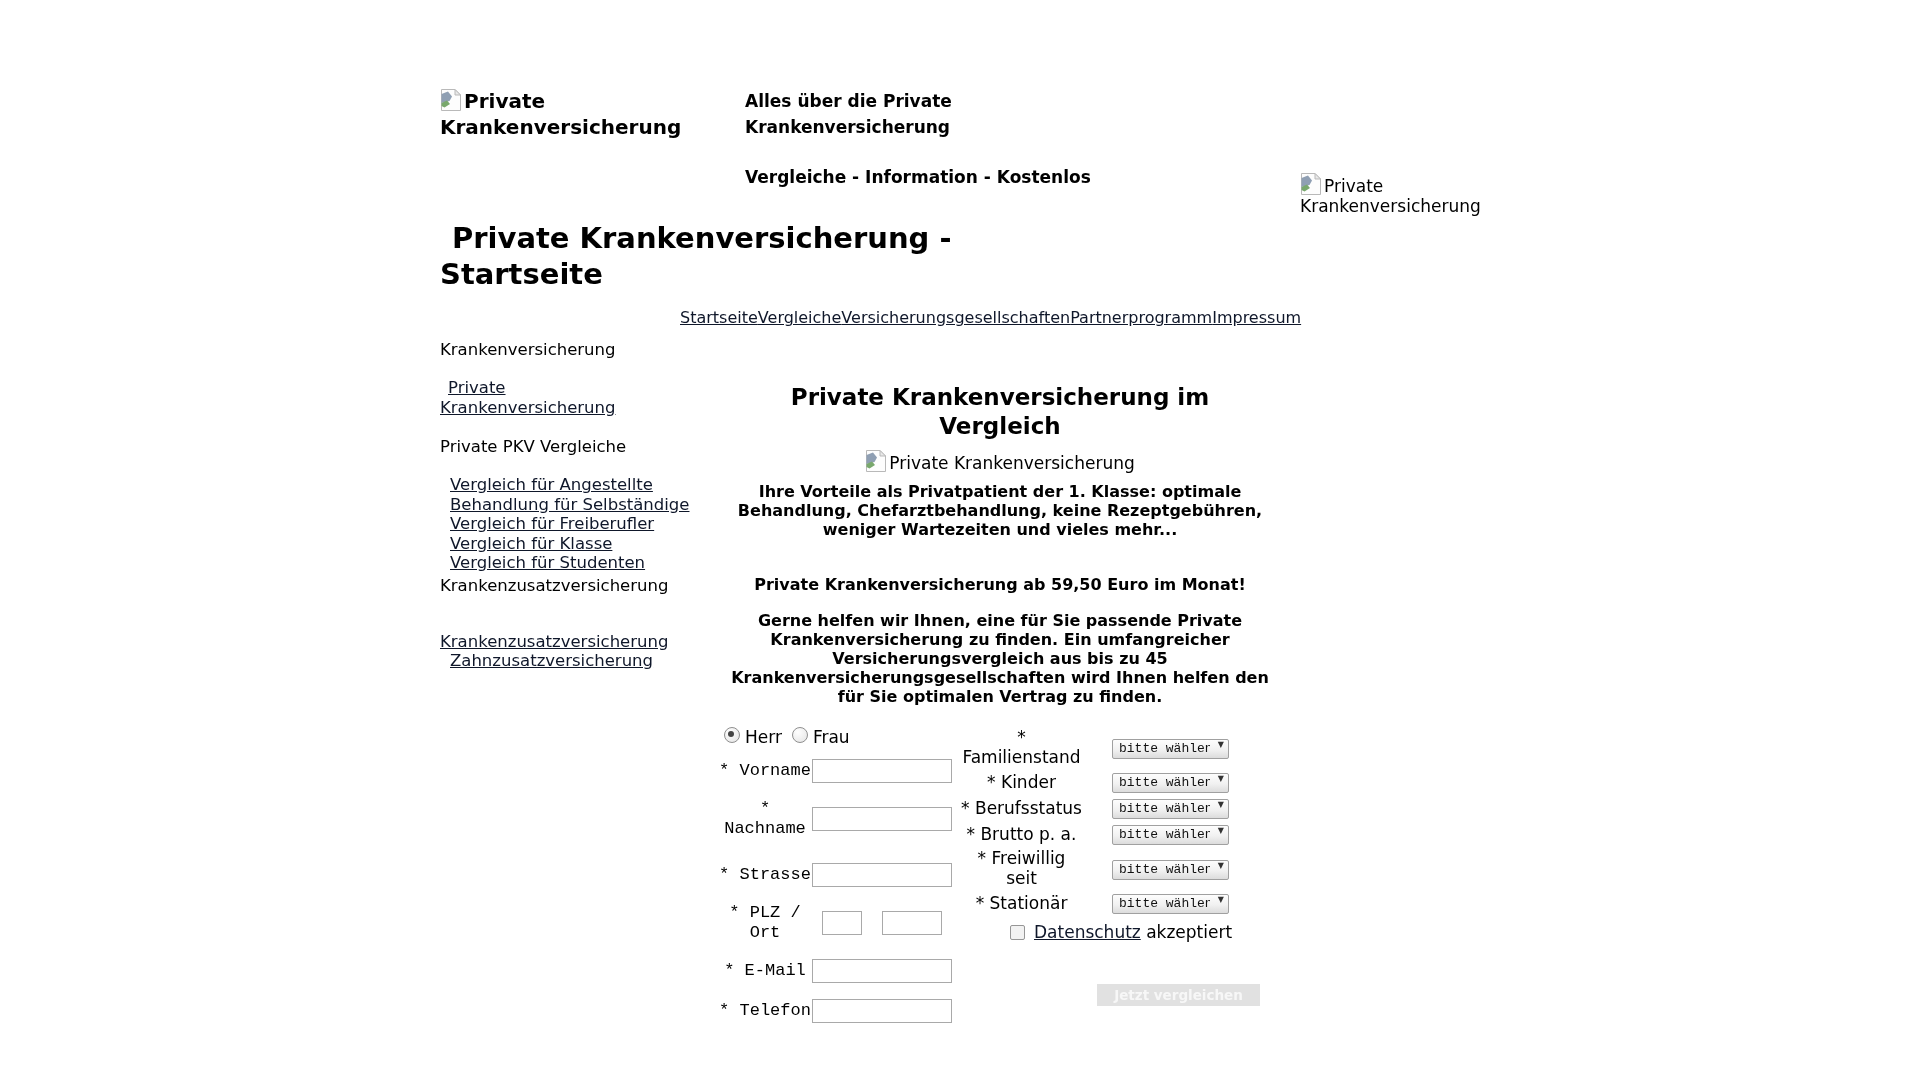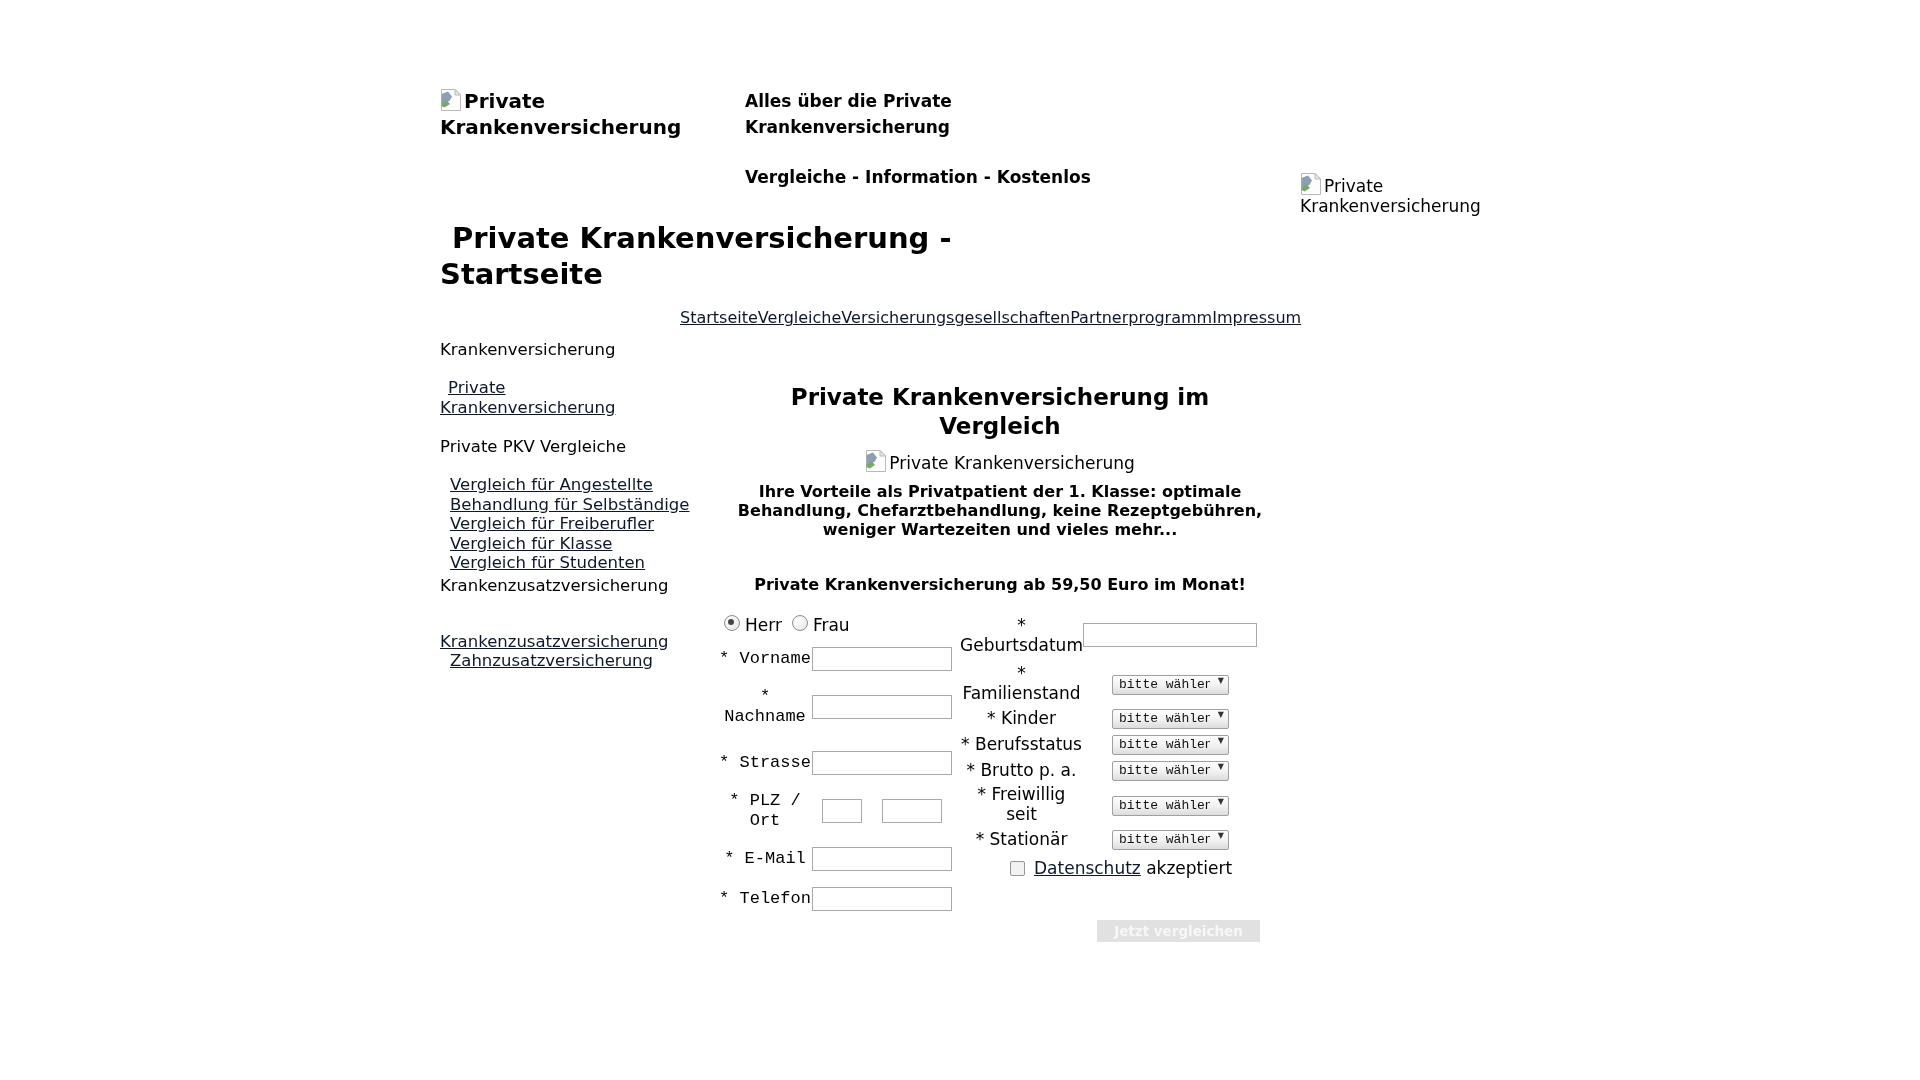--- a/index.html
+++ b/index.html
@@ -136,20 +136,21 @@
         <span class="bimg"><svg width="22" height="24" viewBox="0 0 22 24">
               <path d="M1.5 1.5 H15 L20.5 7 V22.5 H1.5 Z" fill="#fdfdfd" stroke="#b9b9b9"></path>
               <path d="M15 1.5 L15 7 L20.5 7 Z" fill="#e9e9e9" stroke="#b9b9b9"></path>
               <path d="M1.5 6 L8 3.5 L12 8.5 L9.5 13 L1.5 15 Z" fill="#8f9fb3"></path>
               <path d="M1.5 15 L7 12.5 L10 16 L4.5 19.5 L1.5 18 Z" fill="#79a86d"></path>
             </svg></span><span>Private Krankenversicherung</span>
       </div>
 
       <p class="b">Ihre Vorteile als Privatpatient der 1. Klasse: optimale Behandlung, Chefarztbehandlung, keine Rezeptgebühren, weniger Wartezeiten und vieles mehr...</p>
       <p class="b price">Private Krankenversicherung ab 59,50 Euro im Monat!</p>
+      <p class="b desc">Gerne helfen wir Ihnen, eine für Sie passende Private Krankenversicherung zu finden. Ein umfangreicher Versicherungsvergleich aus bis zu 45 Krankenversicherungsgesellschaften wird Ihnen helfen den für Sie optimalen Vertrag zu finden.</p>
 
       <form class="lead-form">
         <div class="col-l">
           <div class="radio-row">
             <span class="radio checked"></span>
             <span class="radio-lab">Herr</span>
             <span class="radio"></span>
             <span class="radio-lab">Frau</span>
           </div>
           <div class="frow">
@@ -173,24 +174,20 @@
             <label class="lbl">* E-Mail</label>
             <input class="txt" type="text" value="" style="">
           </div>
           <div class="frow">
             <label class="lbl">* Telefon</label>
             <input class="txt" type="text" value="" style="">
           </div>
         </div>
 
         <div class="col-r">
-          <div class="frow row-dob">
-            <label class="lbl-r">* Geburtsdatum</label>
-            <input class="txt dob" type="text" value="" style="">
-          </div>
           <div class="frow row-sel">
             <label class="lbl-r">* Familienstand</label>
             <span class="fld-r">
                 <span class="sel"><select><option>bitte wählen</option></select></span>
               </span>
           </div>
           <div class="frow row-sel">
             <label class="lbl-r">* Kinder</label>
             <span class="fld-r">
                 <span class="sel"><select><option>bitte wählen</option></select></span>

